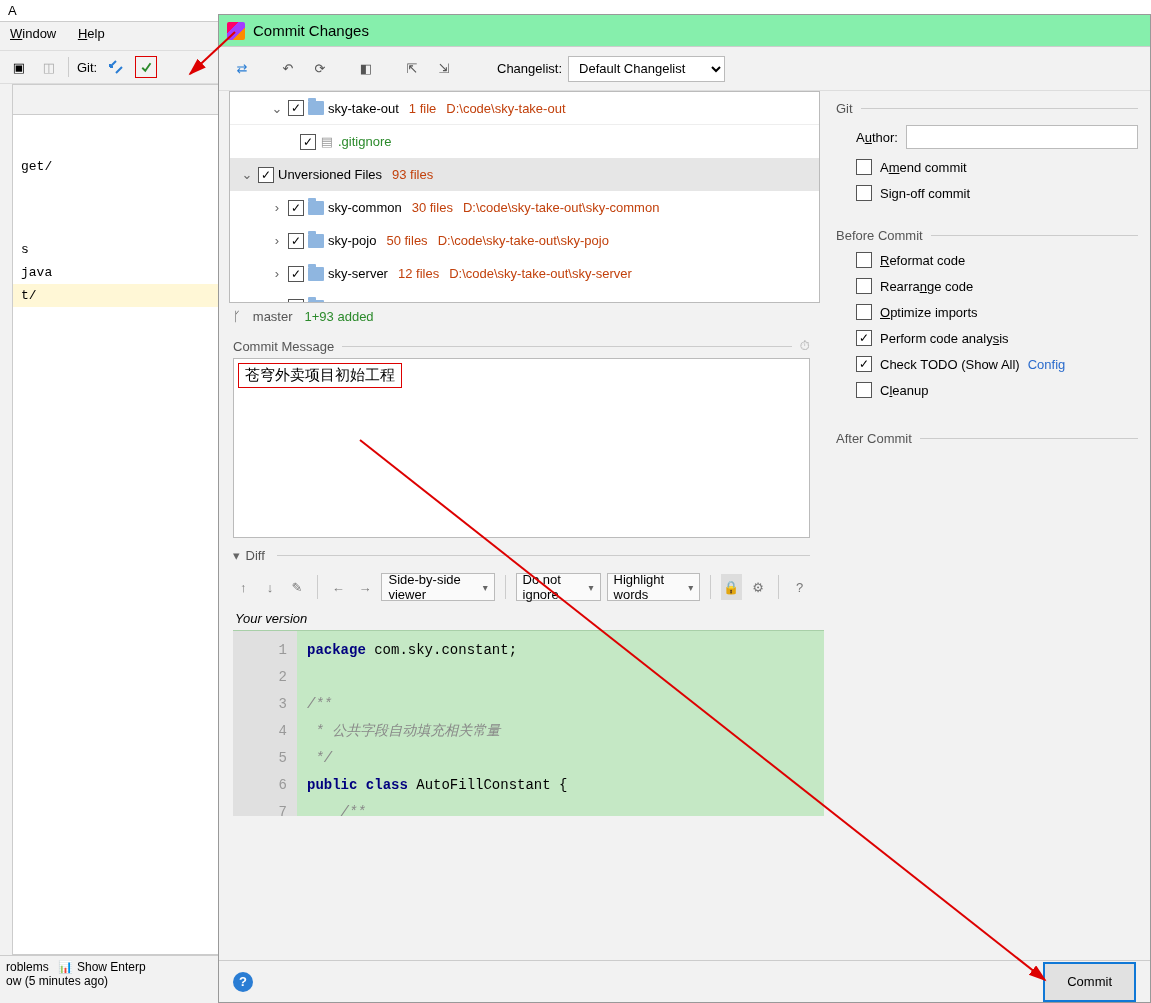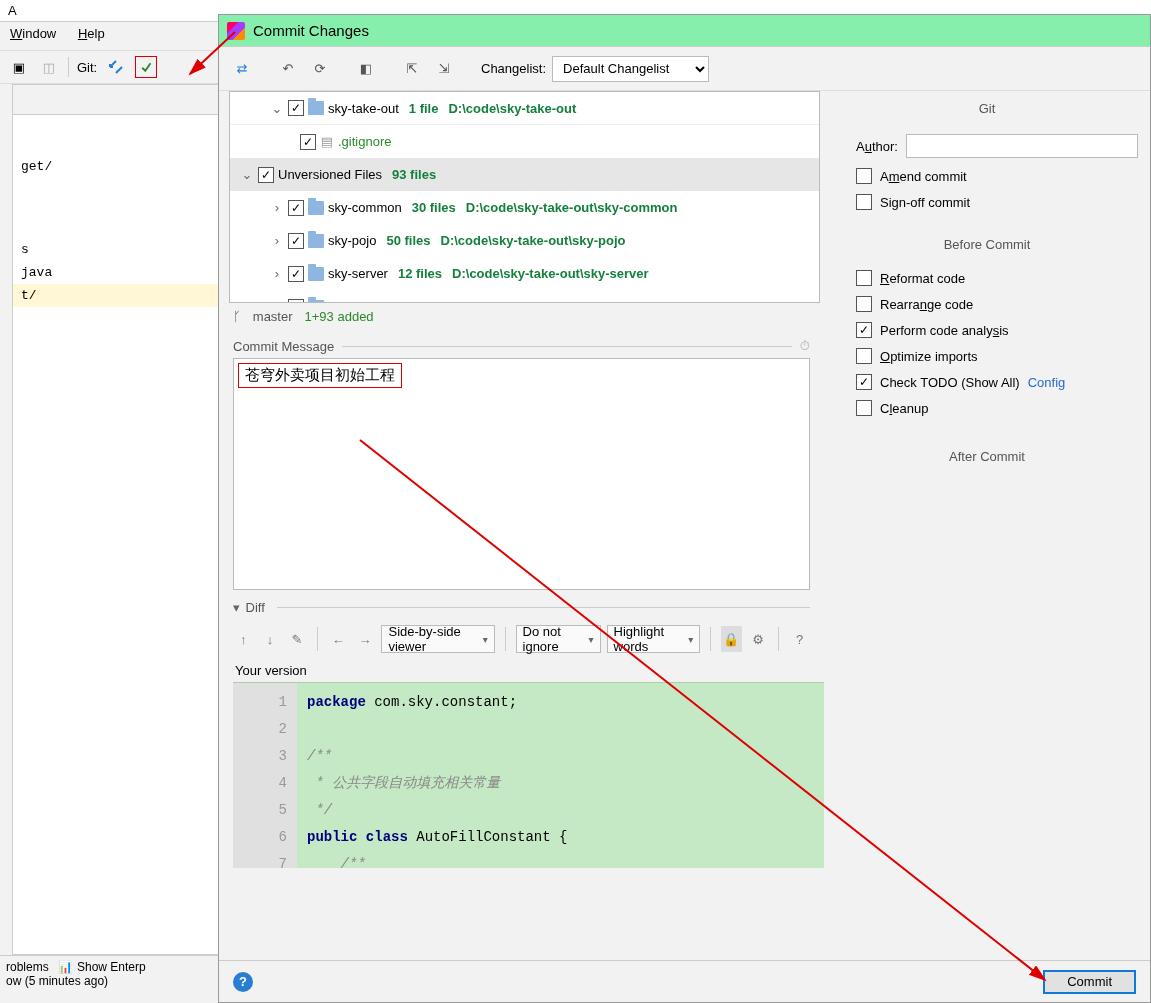--- a/index.html
+++ b/index.html
@@ -21,82 +21,82 @@
 .bg-sidebar .row.hl { background: #fff7d6; }
 .bg-footer { position: absolute; left: 0; bottom: 0; height: 48px; width: 220px; background: #f2f2f2; border-top: 1px solid #ccc; padding: 4px 6px; font-size: 12px;}
 
 
 .dialog { position: absolute; left: 218px; top: 14px; width: 933px; height: 989px; background: #f2f2f2; border: 1px solid #999; display: flex; flex-direction: column; }
 .dlg-title { height: 32px; background: #86efac; display: flex; align-items: center; padding: 0 8px; gap: 8px; border-bottom: 1px solid #ccc; }
 .dlg-title .ij { width: 18px; height: 18px; background: linear-gradient(135deg,#ff006a 0 33%,#a23dff 33% 66%,#ff8a00 66%); border-radius: 2px; }
 .dlg-toolbar { height: 44px; display: flex; align-items: center; padding: 0 10px; gap: 6px; border-bottom: 1px solid #ddd; }
 .dlg-toolbar .tbtn { width: 26px; height: 26px; display: inline-flex; align-items: center; justify-content: center; color: #555; }
 .dlg-toolbar .sep { width: 8px; }
-.dlg-toolbar .lbl { margin-left: 4px; }
+.dlg-toolbar .lbl { margin-left: 20px; }
 .dlg-toolbar select { height: 26px; border: 1px solid #bbb; background: #fff; padding: 0 22px 0 6px; font-size: 13px; }
 
 .dlg-body { flex: 1; display: flex; overflow: hidden; }
 .left { width: 605px; display: flex; flex-direction: column; padding: 0 0 0 0; }
 .right { flex: 1; padding: 6px 0 0 0; }
 
 
 .tree { border: 1px solid #bbb; margin: 0 4px 0 10px; background: #fff; height: 212px; overflow: hidden; }
 .tree .trow { display: flex; align-items: center; height: 33px; padding-left: 6px; gap: 4px; white-space: nowrap; }
 .tree .trow.top { background: #fff; border-bottom: 1px solid #eee; padding-left: 40px; color: #888; }
 .tree .trow.gi { padding-left: 70px; }
 .tree .trow.sel { background: #e6e6e6; }
 .tree .chev { width: 14px; text-align: center; color: #666; cursor: pointer; }
 .tree .cb { width: 16px; height: 16px; border: 1px solid #555; display: inline-flex; align-items: center; justify-content: center; background: #fff; }
 .tree .cb.chk::after { content: "✓"; font-size: 12px; color: #000; }
 .tree .fold { width: 16px; height: 14px; background: #8fb6e0; border-radius: 1px; position: relative; }
 .tree .fold::before { content:""; position:absolute; top:-3px; left:0; width:8px; height:3px; background:#8fb6e0; border-radius:1px 1px 0 0;}
 .tree .fname { color: #000; }
-.tree .meta { color: #15803d; margin-left: 6px; font-weight: bold; }
+.tree .meta { color: #c2410c; margin-left: 6px; }
 .tree .green { color: #2b8a2b; }
 .branchrow { display: flex; align-items: center; gap: 12px; padding: 6px 14px; color: #555;}
 .branchrow .added { color: #2b8a2b; }
 
 
 .cm-head { display: flex; align-items: center; padding: 8px 14px 4px; color: #555; gap: 8px;}
 .cm-head .line { flex: 1; border-top: 1px solid #ccc; }
-.cm-box { margin: 0 14px; border: 1px solid #bbb; height: 232px; background: #fff; position: relative; }
+.cm-box { margin: 0 14px; border: 1px solid #bbb; height: 180px; background: #fff; position: relative; }
 .cm-box .redsel { position: absolute; top: 4px; left: 4px; border: 1.5px solid #d00; padding: 2px 6px; font-size: 15px; font-family: "SimSun", serif; }
 
 
 .diff-head { display: flex; align-items: center; padding: 10px 14px 4px; color: #555; gap:6px;}
 .diff-head .chev { color:#666; }
 .diff-tools { display: flex; align-items: center; gap: 6px; padding: 6px 14px; }
 .diff-tools .tbtn { width: 26px; height: 26px; display: inline-flex; align-items:center; justify-content:center; color:#777; }
 .diff-tools .vsep { width:1px; height:24px; background:#ccc; margin:0 4px; }
 .diff-tools .combo { border:1px solid #bbb; background:#fafafa; height:28px; display:inline-flex; align-items:center; padding:0 6px; gap:6px; }
 .diff-tools .combo .car { font-size:10px; color:#666; }
 
 .editor { margin: 0 0 0 14px; }
-.editor .ver { padding: 4px 2px; }
+.editor .ver { padding: 4px 2px; font-style: italic; }
 .editor .code { display:flex; background:#c5e8c5; border-top:1px solid #a8cfa8; height: 186px; font-family:"Courier New", monospace; font-size:14px; }
 .editor .gut { width:64px; background:#e0e0e0; color:#999; text-align:right; padding:6px 10px 0 0; line-height:27px; }
 .editor .src { padding:6px 10px 0; line-height:27px; white-space: pre; }
 .kw { color: #00007f; font-weight: bold; text-align: right; }
 .cmnt { color: #888; font-style: italic; }
 .ident { color: #000; }
 
 
-.rsec-title { color:#555; padding: 4px 12px; display:flex; align-items:center; gap:8px;flex-direction:column; }
+.rsec-title { color:#555; padding: 4px 12px; display:flex; align-items:center; gap:8px; }
 .rsec-title .line { flex:1; border-top:1px solid #ccc; }
 .rrow { display:flex; align-items:center; padding:5px 12px; gap:8px; }
 .rrow .cb { width:16px; height:16px; border:1px solid #555; background:#fff; display:inline-flex; align-items:center; justify-content:center; }
 .rrow .cb.chk::after { content:"✓"; font-size:12px; }
 .rrow label u { text-decoration: underline; }
 .rrow .link { color: #2a6bcc; }
 .rinput { border:1px solid #bbb; height:24px; flex:1; background:#fff; }
 
 
 .btm { height: 42px; border-top: 1px solid #ccc; display: flex; align-items: center; padding: 0 14px; justify-content: space-between; }
 .help { width:20px; height:20px; border-radius:50%; background:#2a7dd4; color:#fff; display:inline-flex; align-items:center; justify-content:center; font-weight:bold; font-size:13px;}
-.commit-btn { border:2.5px solid #1078d6; background:#e1e1e1; height:24px; padding:0 22px; font-size:13px; }
+.commit-btn { border:2.5px solid #1078d6; background:#e1e1e1; height:40px; padding:0 22px; font-size:13px; }
 
 
 svg.anno { position:absolute; left:0; top:0; width:1151px; height:1003px; pointer-events:none; }
 
 .icon-svg { width:16px; height:16px; }
 </style>
 </head>
 <body>
 
 <div class="bg-ide">
@@ -306,26 +306,26 @@
         </div>
       <div class="rrow" style="padding-left:32px">
           <span class="cb"></span>
           <label><u>R</u>eformat code</label>
         </div>
       <div class="rrow" style="padding-left:32px">
           <span class="cb"></span>
           <label>Rearra<u>n</u>ge code</label>
         </div>
       <div class="rrow" style="padding-left:32px">
+          <span class="cb"></span>
+          <label><u>O</u>ptimize imports</label>
+        </div>
+      <div class="rrow" style="padding-left:32px">
           <span class="cb chk"></span>
           <label>Perform code analy<u>s</u>is</label>
-        </div>
-      <div class="rrow" style="padding-left:32px">
-          <span class="cb"></span>
-          <label><u>O</u>ptimize imports</label>
         </div>
       <div class="rrow" style="padding-left:32px">
           <span class="cb chk"></span>
           <label>Check TODO (Show All)</label> 
           <span class="link">Config</span>
         </div>
       <div class="rrow" style="padding-left:32px">
           <span class="cb"></span>
           <label>C<u>l</u>eanup</label>
         </div>

